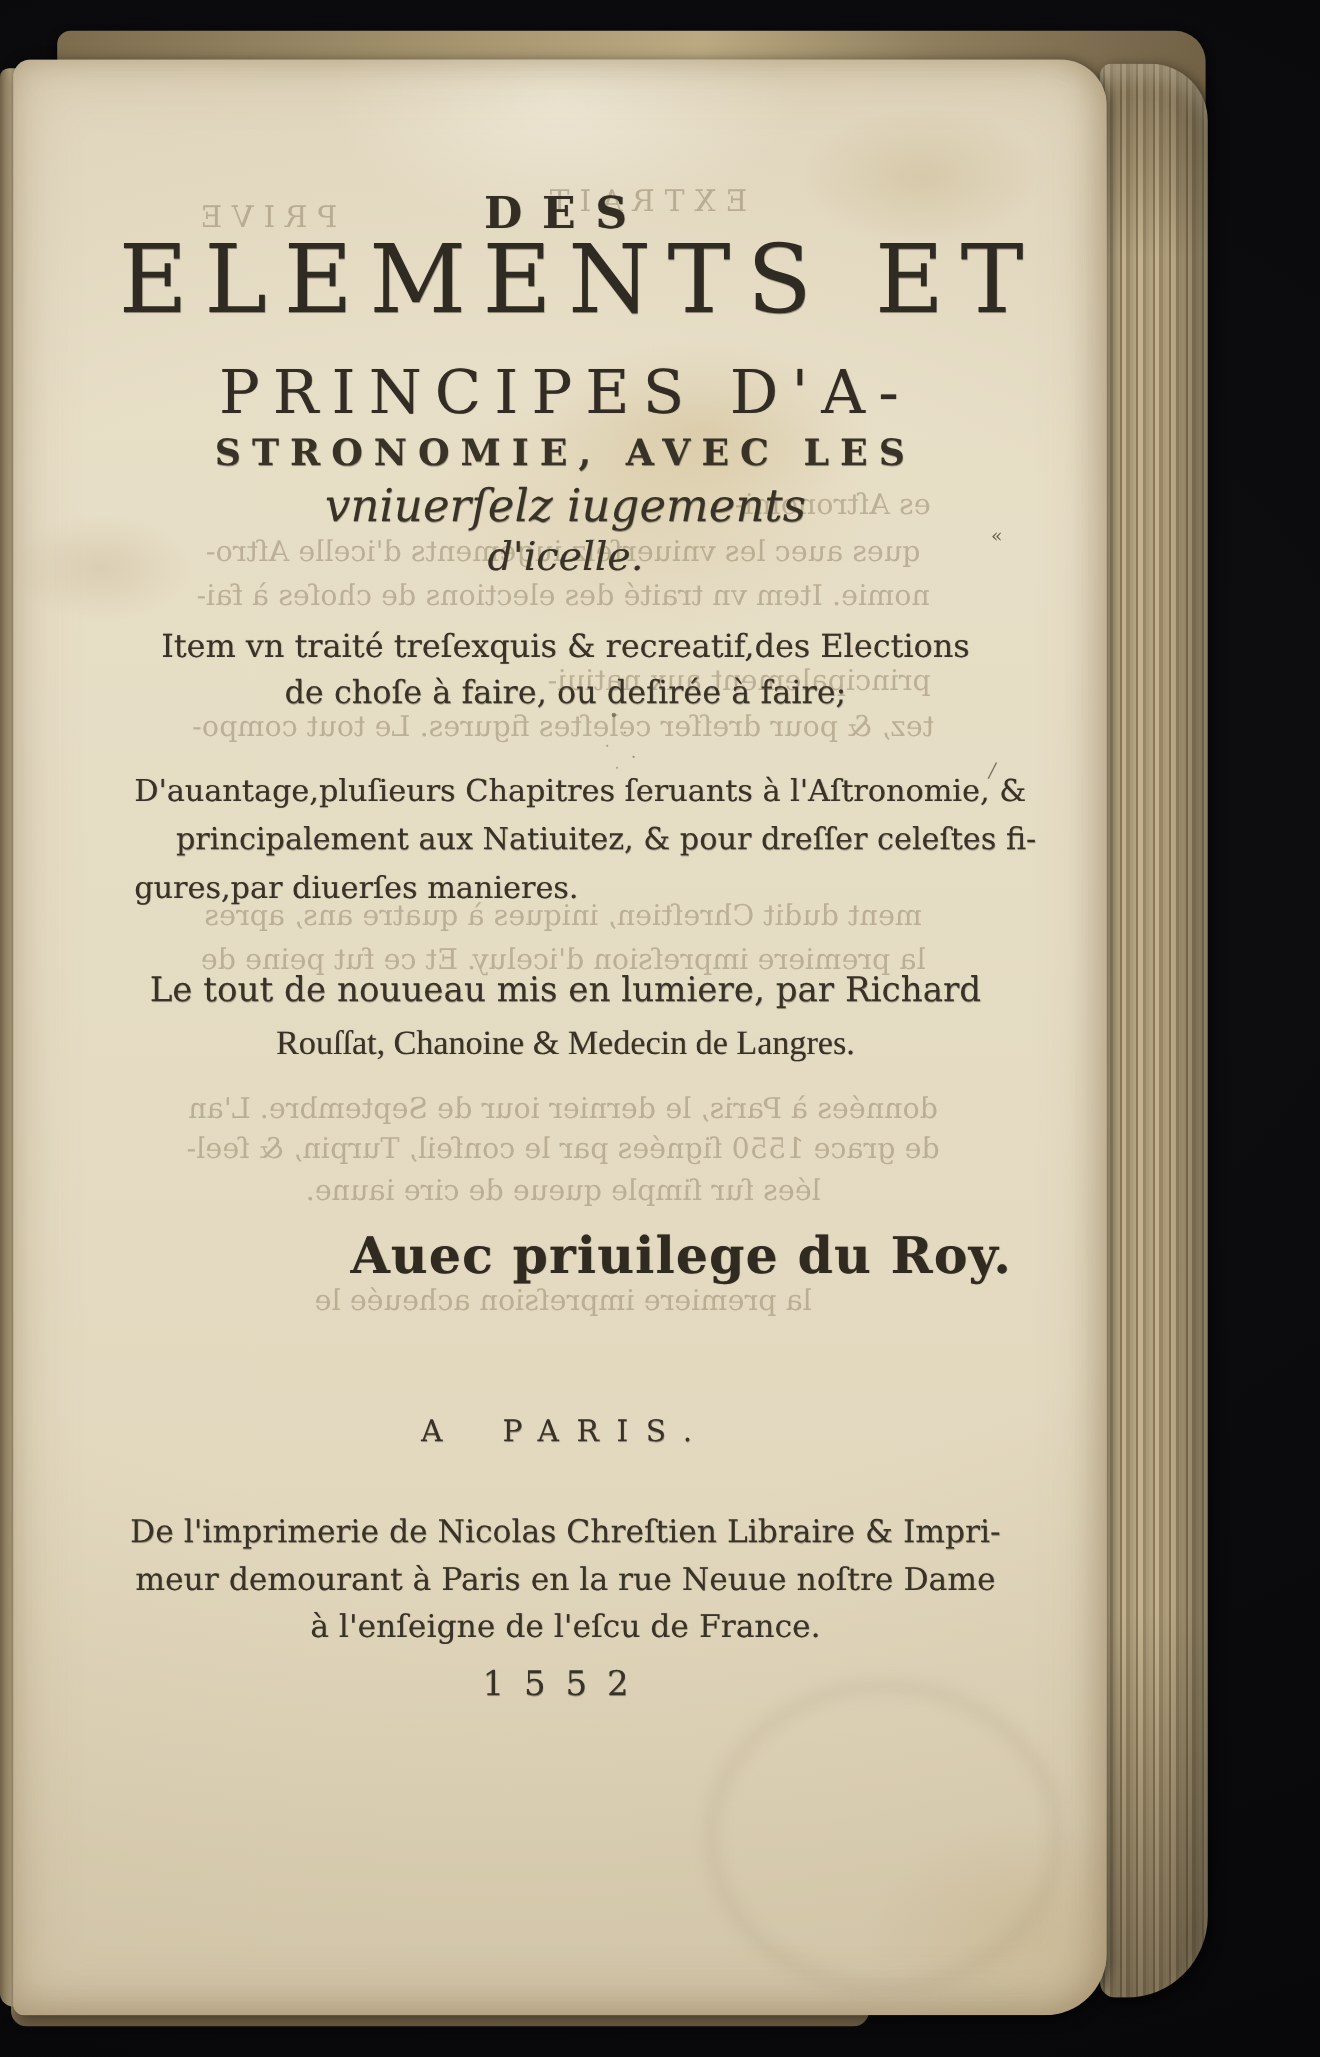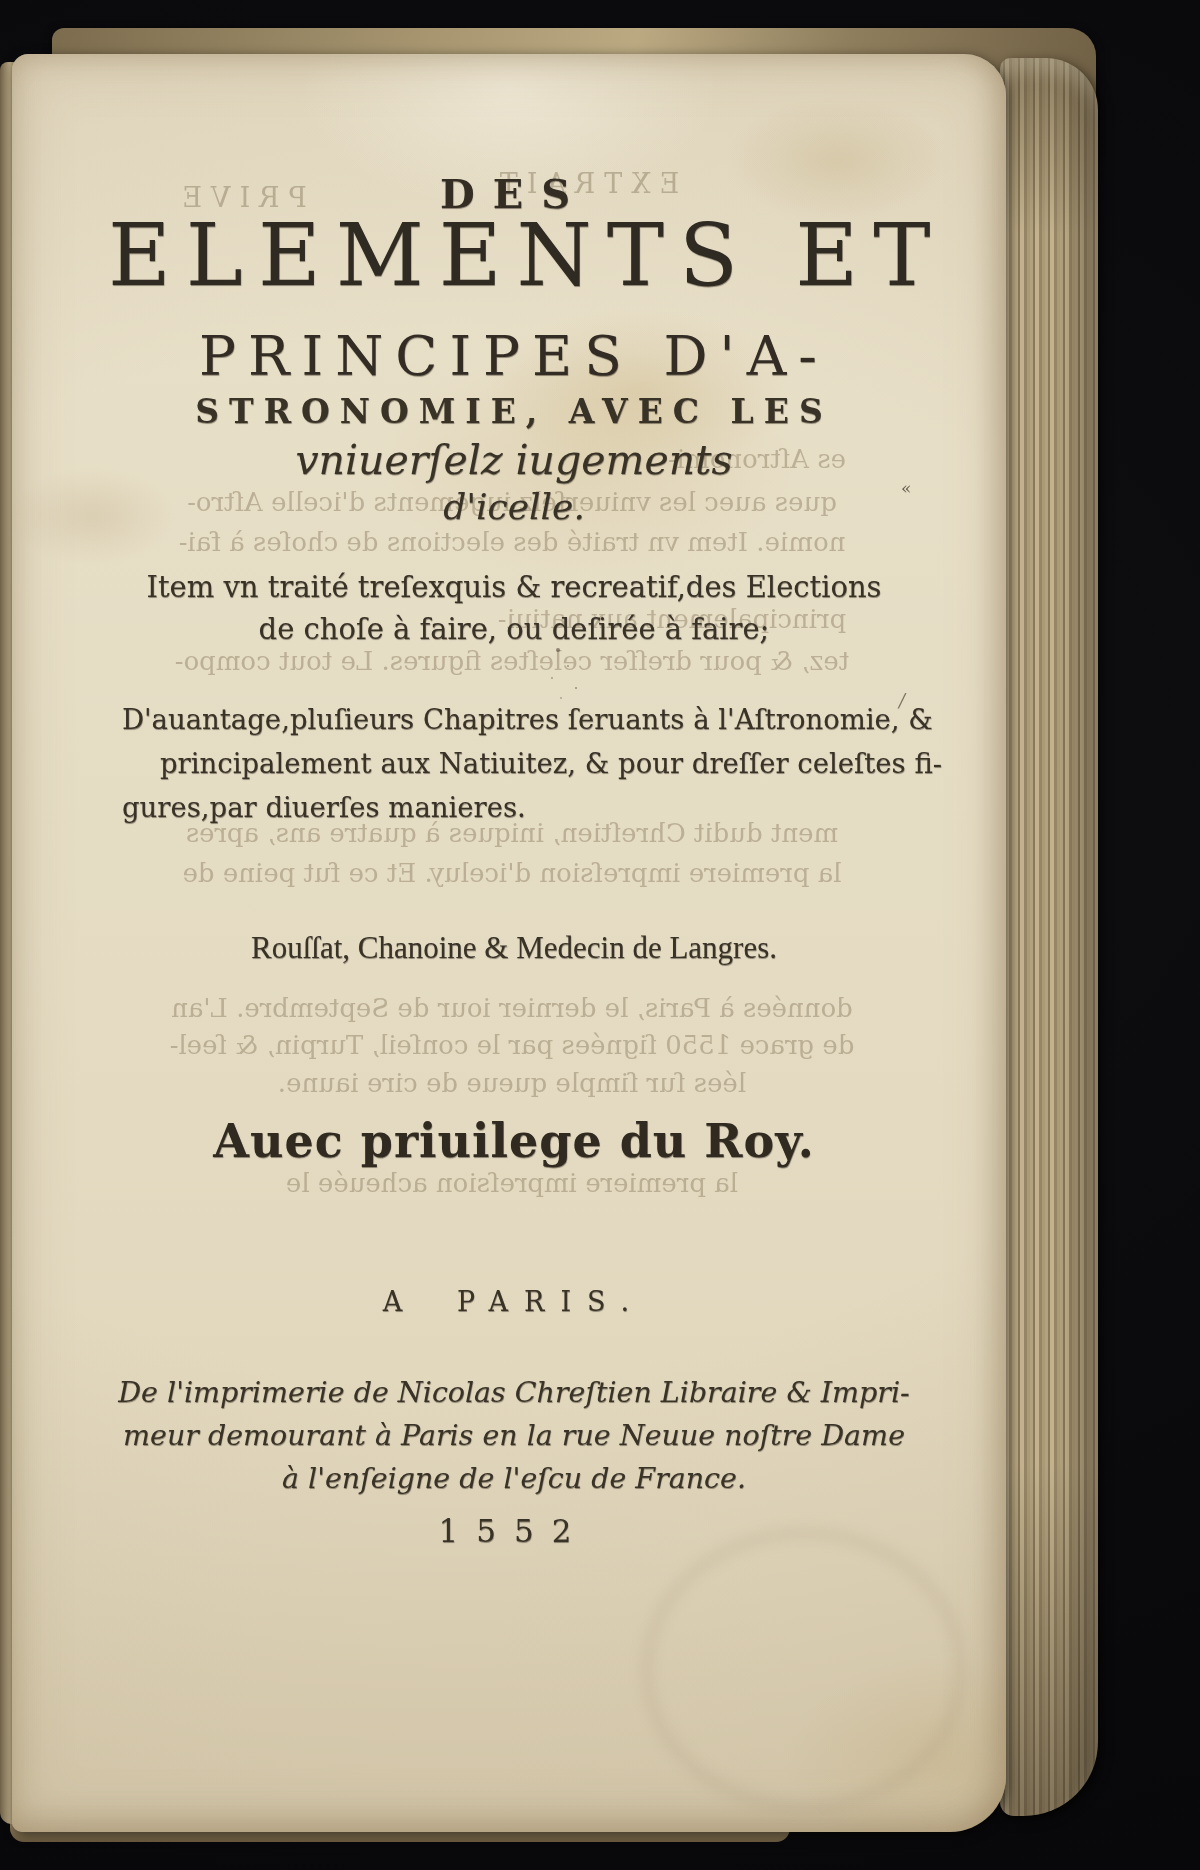--- a/index.html
+++ b/index.html
@@ -90,23 +90,23 @@
   .sub-it1   { top:382px; font-size:41px; font-style:italic; }
   .sub-it2   { top:432px; font-size:36px; font-style:italic; }
   .item1     { top:516px; font-size:29px; }
   .item2     { top:558px; font-size:29px; }
   .dav       { left:110px; width:800px; text-align:left; font-size:27.5px; }
   .dav1      { top:649px; }
   .dav2      { top:693px; padding-left:38px; }
   .dav3      { top:737px; }
   .author1   { top:828px; font-size:31px; }
   .author2   { top:876px; font-size:31px;font-family:Liberation Serif, serif; }
-  .privilege { top:1060px; font-size:46px; font-weight:700; letter-spacing:1px; color:#302a21; }
+  .privilege { top:1060px; font-size:46px; font-weight:700; letter-spacing:1px; color:#302a21;text-align:right; }
   .place     { top:1232px; font-size:27px; letter-spacing:16px; word-spacing:14px; }
-  .imp       { font-size:28.5px; font-style:italic; }
+  .imp       { font-size:28.5px; }
   .imp1      { top:1322px; }
   .imp2      { top:1365px; }
   .imp3      { top:1408px; }
   .year      { top:1459px; font-size:31px; letter-spacing:18px; }
 
   .margin-mark1 { position:absolute; z-index:2; left:889px; top:424px; font-size:17px; color:rgba(70,58,42,.8); }
   .margin-mark2 { position:absolute; z-index:2; left:887px; top:636px; font-size:18px; font-style:italic; color:rgba(70,58,42,.65); }
 
   .specks {
     position:absolute; z-index:2; left:544px; top:594px; width:4px; height:4px; border-radius:50%;
@@ -156,20 +156,21 @@
     <div class="txt sub-it1">vniuerſelz iugements</div>
     <div class="txt item1">Item vn traité treſexquis &amp; recreatif,des Elections</div>
 
     <div class="txt sub-it2">d'icelle.</div>
     <div class="txt item2">de choſe à faire, ou deſirée à faire;</div>
 
     <div class="txt dav dav1">D'auantage,pluſieurs Chapitres ſeruants à l'Aſtronomie, &amp;</div>
     <div class="txt dav dav2">principalement aux Natiuitez, &amp; pour dreſſer celeſtes fi-</div>
     <div class="txt dav dav3">gures,par diuerſes manieres.</div>
 
+    <div class="txt author1">Le tout de nouueau mis en lumiere, par Richard</div>
     <div class="txt author2">Rouſſat, Chanoine &amp; Medecin de Langres.</div>
 
     <div class="txt privilege">Auec priuilege du Roy.</div>
     <div class="txt place">A PARIS.</div>
 
     <div class="txt imp imp1">De l'imprimerie de Nicolas Chreſtien Libraire &amp; Impri-</div>
     <div class="txt imp imp2">meur demourant à Paris en la rue Neuue noſtre Dame</div>
     <div class="txt imp imp3">à l'enſeigne de l'eſcu de France.</div>
 
     <div class="txt year">1552</div>

